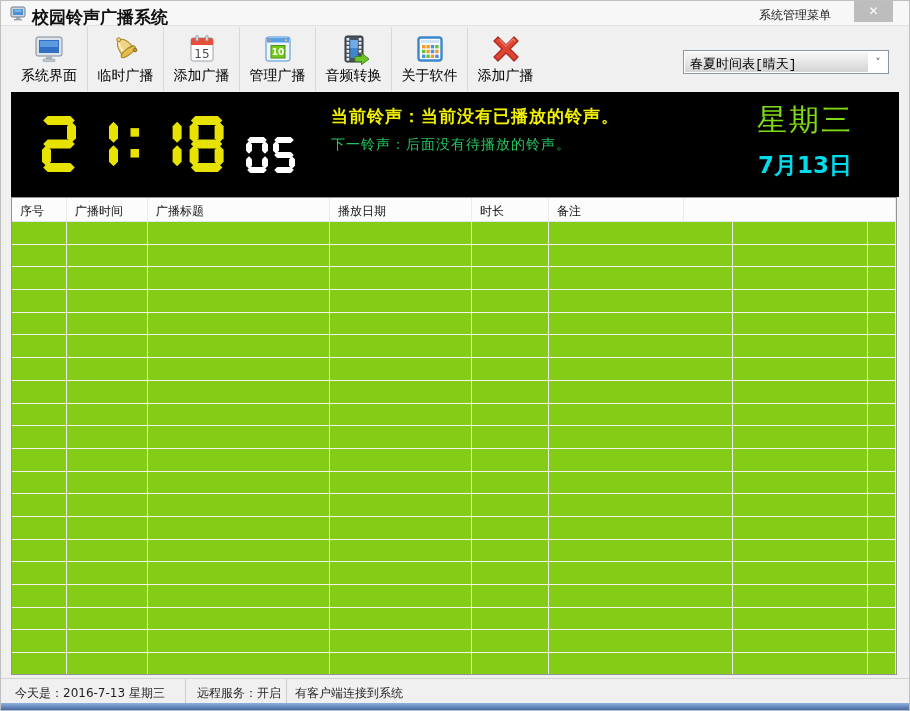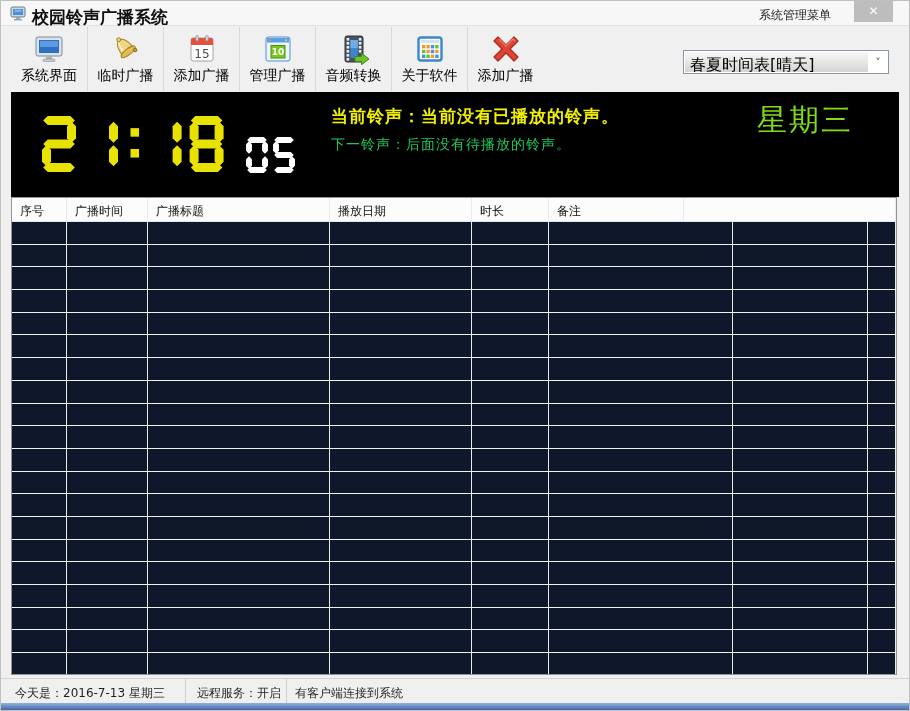--- a/index.html
+++ b/index.html
@@ -17,35 +17,35 @@
   .close-btn{position:absolute;right:16px;top:0;width:39px;height:21px;background:#bdbdbd;color:#ffffff;
     text-align:center;line-height:21px;font-size:12px;font-weight:bold;cursor:pointer;}
   
   .toolbar{position:absolute;top:25px;left:0;right:0;height:66px;}
   .tb-buttons{position:absolute;left:10px;top:1px;display:flex;}
   .tb-btn{width:76px;height:64px;display:flex;flex-direction:column;align-items:center;padding-top:6px;box-sizing:border-box;cursor:pointer;}
   .tb-btn + .tb-btn{border-left:1px solid #d9d9d9;}
   .tb-icon{width:32px;height:32px;flex:0 0 32px;}
   .tb-label{margin-top:2px;font-size:14px;color:#000;white-space:nowrap;}
   .combo{position:absolute;top:49px;right:20px;width:204px;height:22px;border:1px solid #8a98a5;background:#fff;display:flex;cursor:pointer;}
-  .combo-text{flex:1;margin:1px 0 1px 1px;background:linear-gradient(#f8f8f8,#d4d4d4);font-size:16px;padding:3px 0 0 5px;color:#000;overflow:hidden;white-space:nowrap;}
+  .combo-text{flex:1;margin:1px 0 1px 1px;background:linear-gradient(#f8f8f8,#d4d4d4);font-size:13px;padding:3px 0 0 5px;color:#000;overflow:hidden;white-space:nowrap;font-family:Liberation Mono, monospace;}
   .combo-arrow{width:20px;display:flex;align-items:center;justify-content:center;color:#555;font-size:11px;}
   
   .display{position:absolute;left:10px;top:91px;width:888px;height:105px;background:#000;}
   .clock-hm{position:absolute;left:30px;top:23px;}
   .clock-sec{position:absolute;left:234px;top:44px;}
   .bell-status{position:absolute;left:320px;top:13px;}
   .bell-line1{font-size:14px;margin-bottom:9px;letter-spacing:1px;}
   .bell-line2{font-size:17px;font-weight:bold;margin-bottom:8px;letter-spacing:1px;}
   .bell-line3{font-size:14px;letter-spacing:1px;}
   .date-area{position:absolute;right:14px;top:8px;width:160px;text-align:center;}
   .weekday{font-size:30px;letter-spacing:2px;}
   .dateline{font-size:23px;margin-top:9px;font-weight:bold;}
   
-  .grid{position:absolute;left:10px;top:196px;width:884px;height:476px;border:1px solid #8f9496;background:#0f172a;overflow:hidden;box-sizing:content-box;}
+  .grid{position:absolute;left:10px;top:196px;width:884px;height:476px;border:1px solid #8f9496;background:#84cc16;overflow:hidden;box-sizing:content-box;}
   .grid-header{display:flex;height:24px;background:#fcfcfc;border-bottom:1px solid #dfe7f0;box-sizing:border-box;}
   .gh-cell{font-size:12px;color:#111;padding:5px 0 0 8px;box-sizing:border-box;border-right:1px solid #e7ecf2;overflow:hidden;white-space:nowrap;}
   .g-row{display:flex;height:22.7px;}
   .g-cell{box-sizing:border-box;border-right:1px solid #ececec;border-bottom:1px solid #f2f2f2;}
   
   .statusbar{position:absolute;left:0;right:0;top:677px;height:25px;border-top:1px solid #d4d4d4;background:#f0f0f0;display:flex;font-size:12px;color:#1f1f1f;}
   .sb-sec{padding-top:6px;box-sizing:border-box;white-space:nowrap;}
   .sb-1{width:185px;padding-left:14px;border-right:1px solid #cfcfcf;}
   .sb-2{width:101px;padding-left:11px;border-right:1px solid #cfcfcf;}
   .sb-3{padding-left:8px;}
@@ -214,20 +214,21 @@
           <polygon fill="#ffffff" points="29.2,34.0 32.2,31.0 45.8,31.0 48.8,34.0 45.8,37.0 32.2,37.0"></polygon>
           <polygon fill="#ffffff" points="31.0,5.2 34.0,8.2 34.0,14.8 31.0,17.8 28.0,14.8 28.0,8.2"></polygon>
           <polygon fill="#ffffff" points="47.0,20.2 50.0,23.2 50.0,29.8 47.0,32.8 44.0,29.8 44.0,23.2"></polygon>
         </svg></div>
     <div class="bell-status">
       <div class="bell-line2" style="color: rgb(240, 240, 0);">当前铃声：当前没有已播放的铃声。</div>
       <div class="bell-line3" style="color: #22c55e; font-family: Liberation Mono, monospace;">下一铃声：后面没有待播放的铃声。</div>
     </div>
     <div class="date-area">
       <div class="weekday" style="color: rgb(127, 219, 19);">星期三</div>
+      <div class="dateline" style="color: rgb(0, 220, 236);">7月13日</div>
     </div>
   </div>
 
   <div class="grid">
     <div class="grid-header" id="grid-header">
         <div class="gh-cell" style="width: 55px;">序号</div>
         <div class="gh-cell" style="width: 81px;">广播时间</div>
         <div class="gh-cell" style="width: 182px;">广播标题</div>
         <div class="gh-cell" style="width: 142px;">播放日期</div>
         <div class="gh-cell" style="width: 77px;">时长</div>

